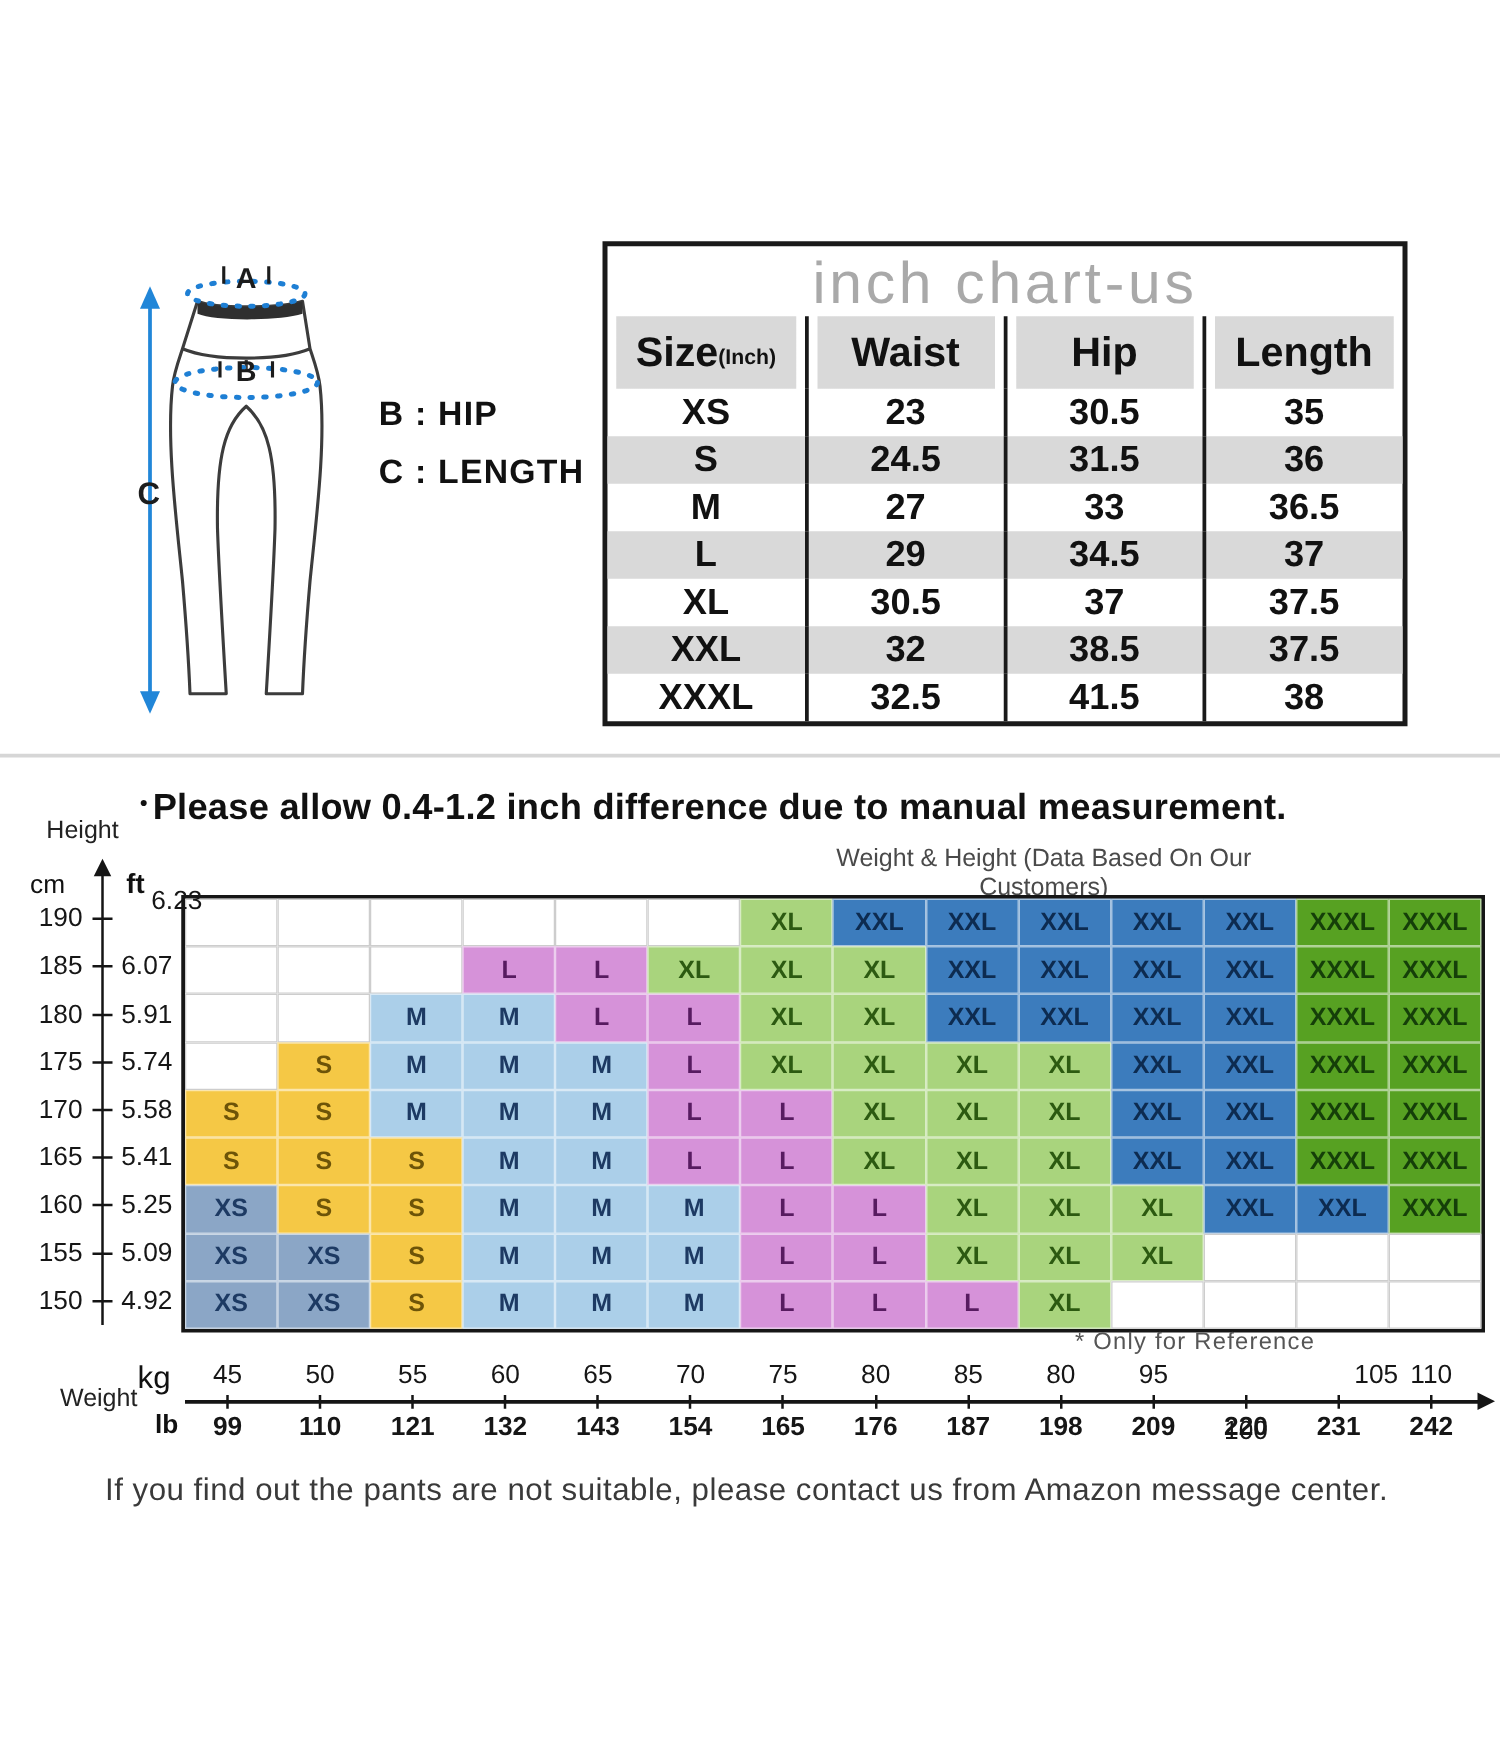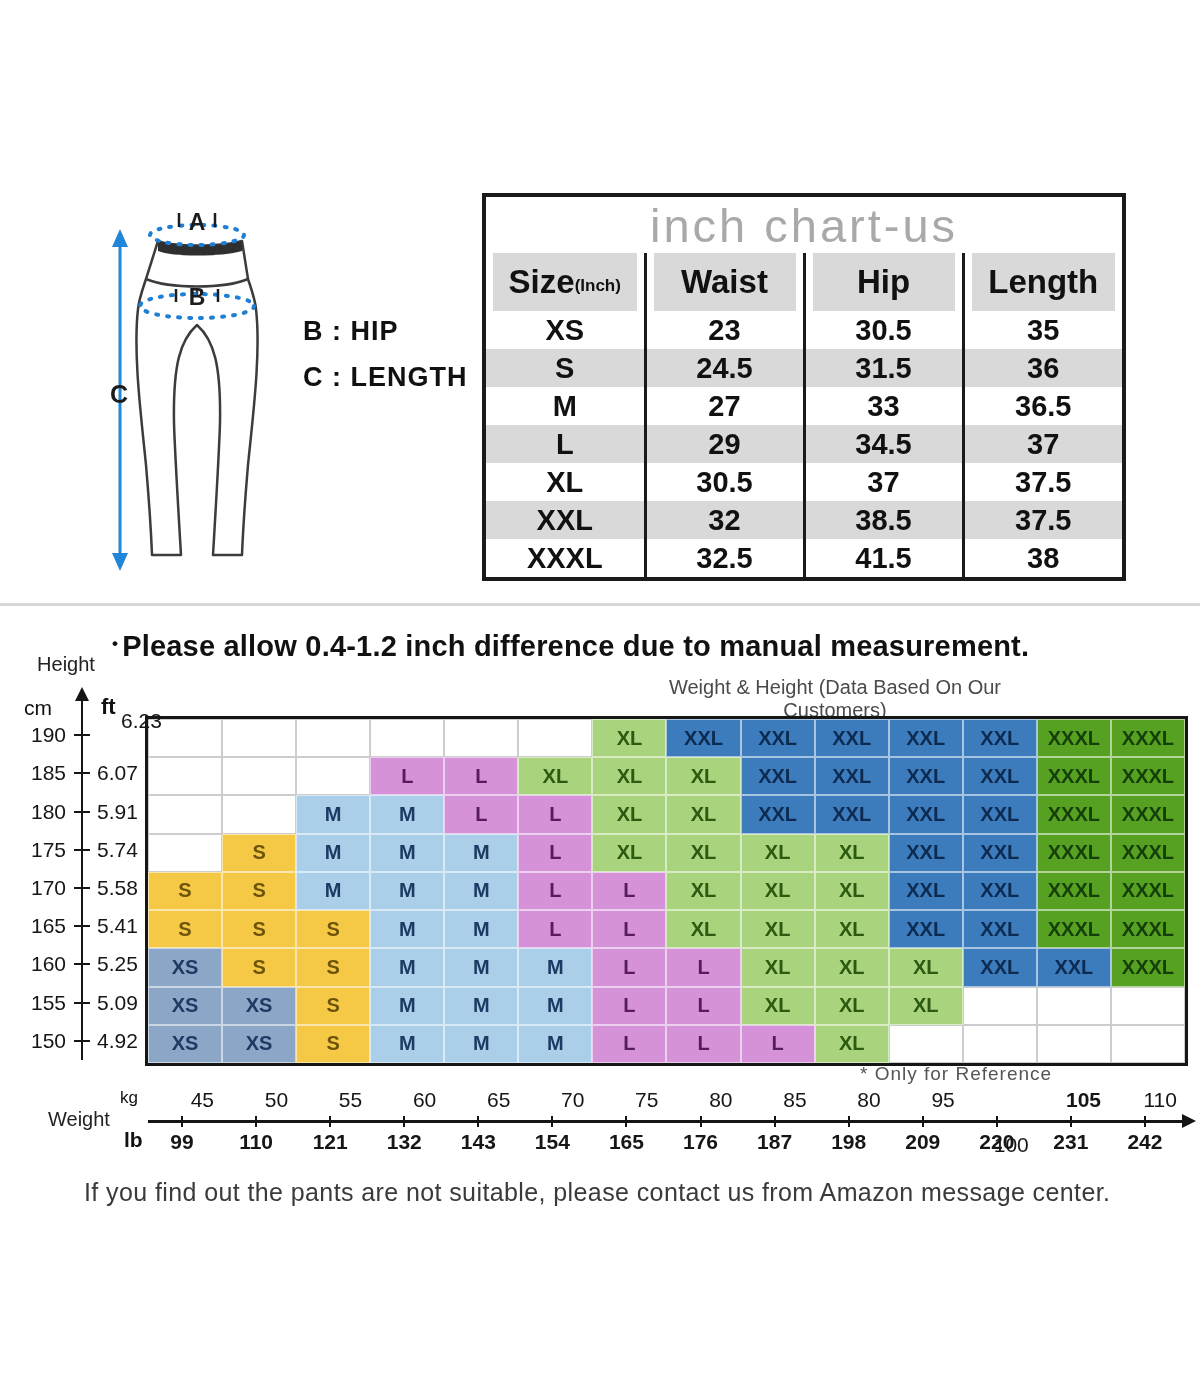--- a/index.html
+++ b/index.html
@@ -38,28 +38,28 @@
   .h-tick{position:absolute;width:16px;height:2px;background:#151515;}
   .cm-val{position:absolute;width:52px;text-align:right;font-size:21px;color:#161616;}
   .ft-val{position:absolute;width:60px;text-align:left;font-size:21px;color:#161616;}
   #hw-grid{position:absolute;left:145px;top:716px;width:1037px;height:344px;border:3px solid #161616;
     display:grid;grid-template-columns:repeat(14,1fr);grid-template-rows:repeat(9,1fr);background:#fff;box-sizing:content-box;}
   .hw-cell{display:flex;align-items:center;justify-content:center;font-size:20px;font-weight:bold;
     border:1px solid rgba(255,255,255,0.55);}
   .hw-cell.empty{background:#fff;border:1px solid #cdcdcd;}
   #ref-note{position:absolute;left:860px;top:1063px;font-size:19px;color:#555;letter-spacing:1px;}
   #weight-label{position:absolute;left:48px;top:1108px;font-size:20px;color:#222;}
-  #kg-label{position:absolute;left:120px;top:1088px;font-size:17px;}
+  #kg-label{position:absolute;left:110px;top:1088px;font-size:25px;}
   #lb-label{position:absolute;left:124px;top:1128px;font-size:21px;font-weight:bold;}
   #h-axis{position:absolute;left:148px;top:1120px;width:1036px;height:3px;background:#151515;}
   #h-arrow{position:absolute;left:1182px;top:1114px;width:0;height:0;
     border-top:7px solid transparent;border-bottom:7px solid transparent;border-left:14px solid #151515;}
   .w-tick{position:absolute;width:2px;height:11px;background:#151515;top:1116px;}
   .kg-val,.lb-val{position:absolute;width:64px;text-align:center;font-size:21px;color:#161616;}
-  .kg-val{top:1088px;text-align:right;}
+  .kg-val{top:1088px;}
   .lb-val{top:1130px;font-weight:bold;}
   
   #footer{position:absolute;left:84px;top:1178px;font-size:25px;color:#3a3a3a;letter-spacing:0.4px;}
 </style>
 </head>
 <body>
 
 <svg id="pants" viewBox="0 0 230 380">
 
   <g stroke="#2186d8" fill="#2186d8">
@@ -356,17 +356,17 @@
 <div class="w-tick" style="left: 847.679px;"></div>
 <div class="kg-val" style="left: 816.679px;">80</div>
 <div class="lb-val" style="left: 816.679px;">198</div>
 <div class="w-tick" style="left: 921.75px;"></div>
 <div class="kg-val" style="left: 890.75px;">95</div>
 <div class="lb-val" style="left: 890.75px;">209</div>
 <div class="w-tick" style="left: 995.821px;"></div>
 <div class="kg-val" style="left: 964.821px; margin-top: 45px;">100</div>
 <div class="lb-val" style="left: 964.821px;">220</div>
 <div class="w-tick" style="left: 1069.89px;"></div>
-<div class="kg-val" style="left: 1037px; font-weight: bold;">105</div>
+<div class="kg-val" style="left: 1069px;">105</div>
 <div class="lb-val" style="left: 1038.89px;">231</div>
 <div class="w-tick" style="left: 1143.96px;"></div>
 <div class="kg-val" style="left: 1112.96px;">110</div>
 <div class="lb-val" style="left: 1112.96px;">242</div>
 
 </body></html>

